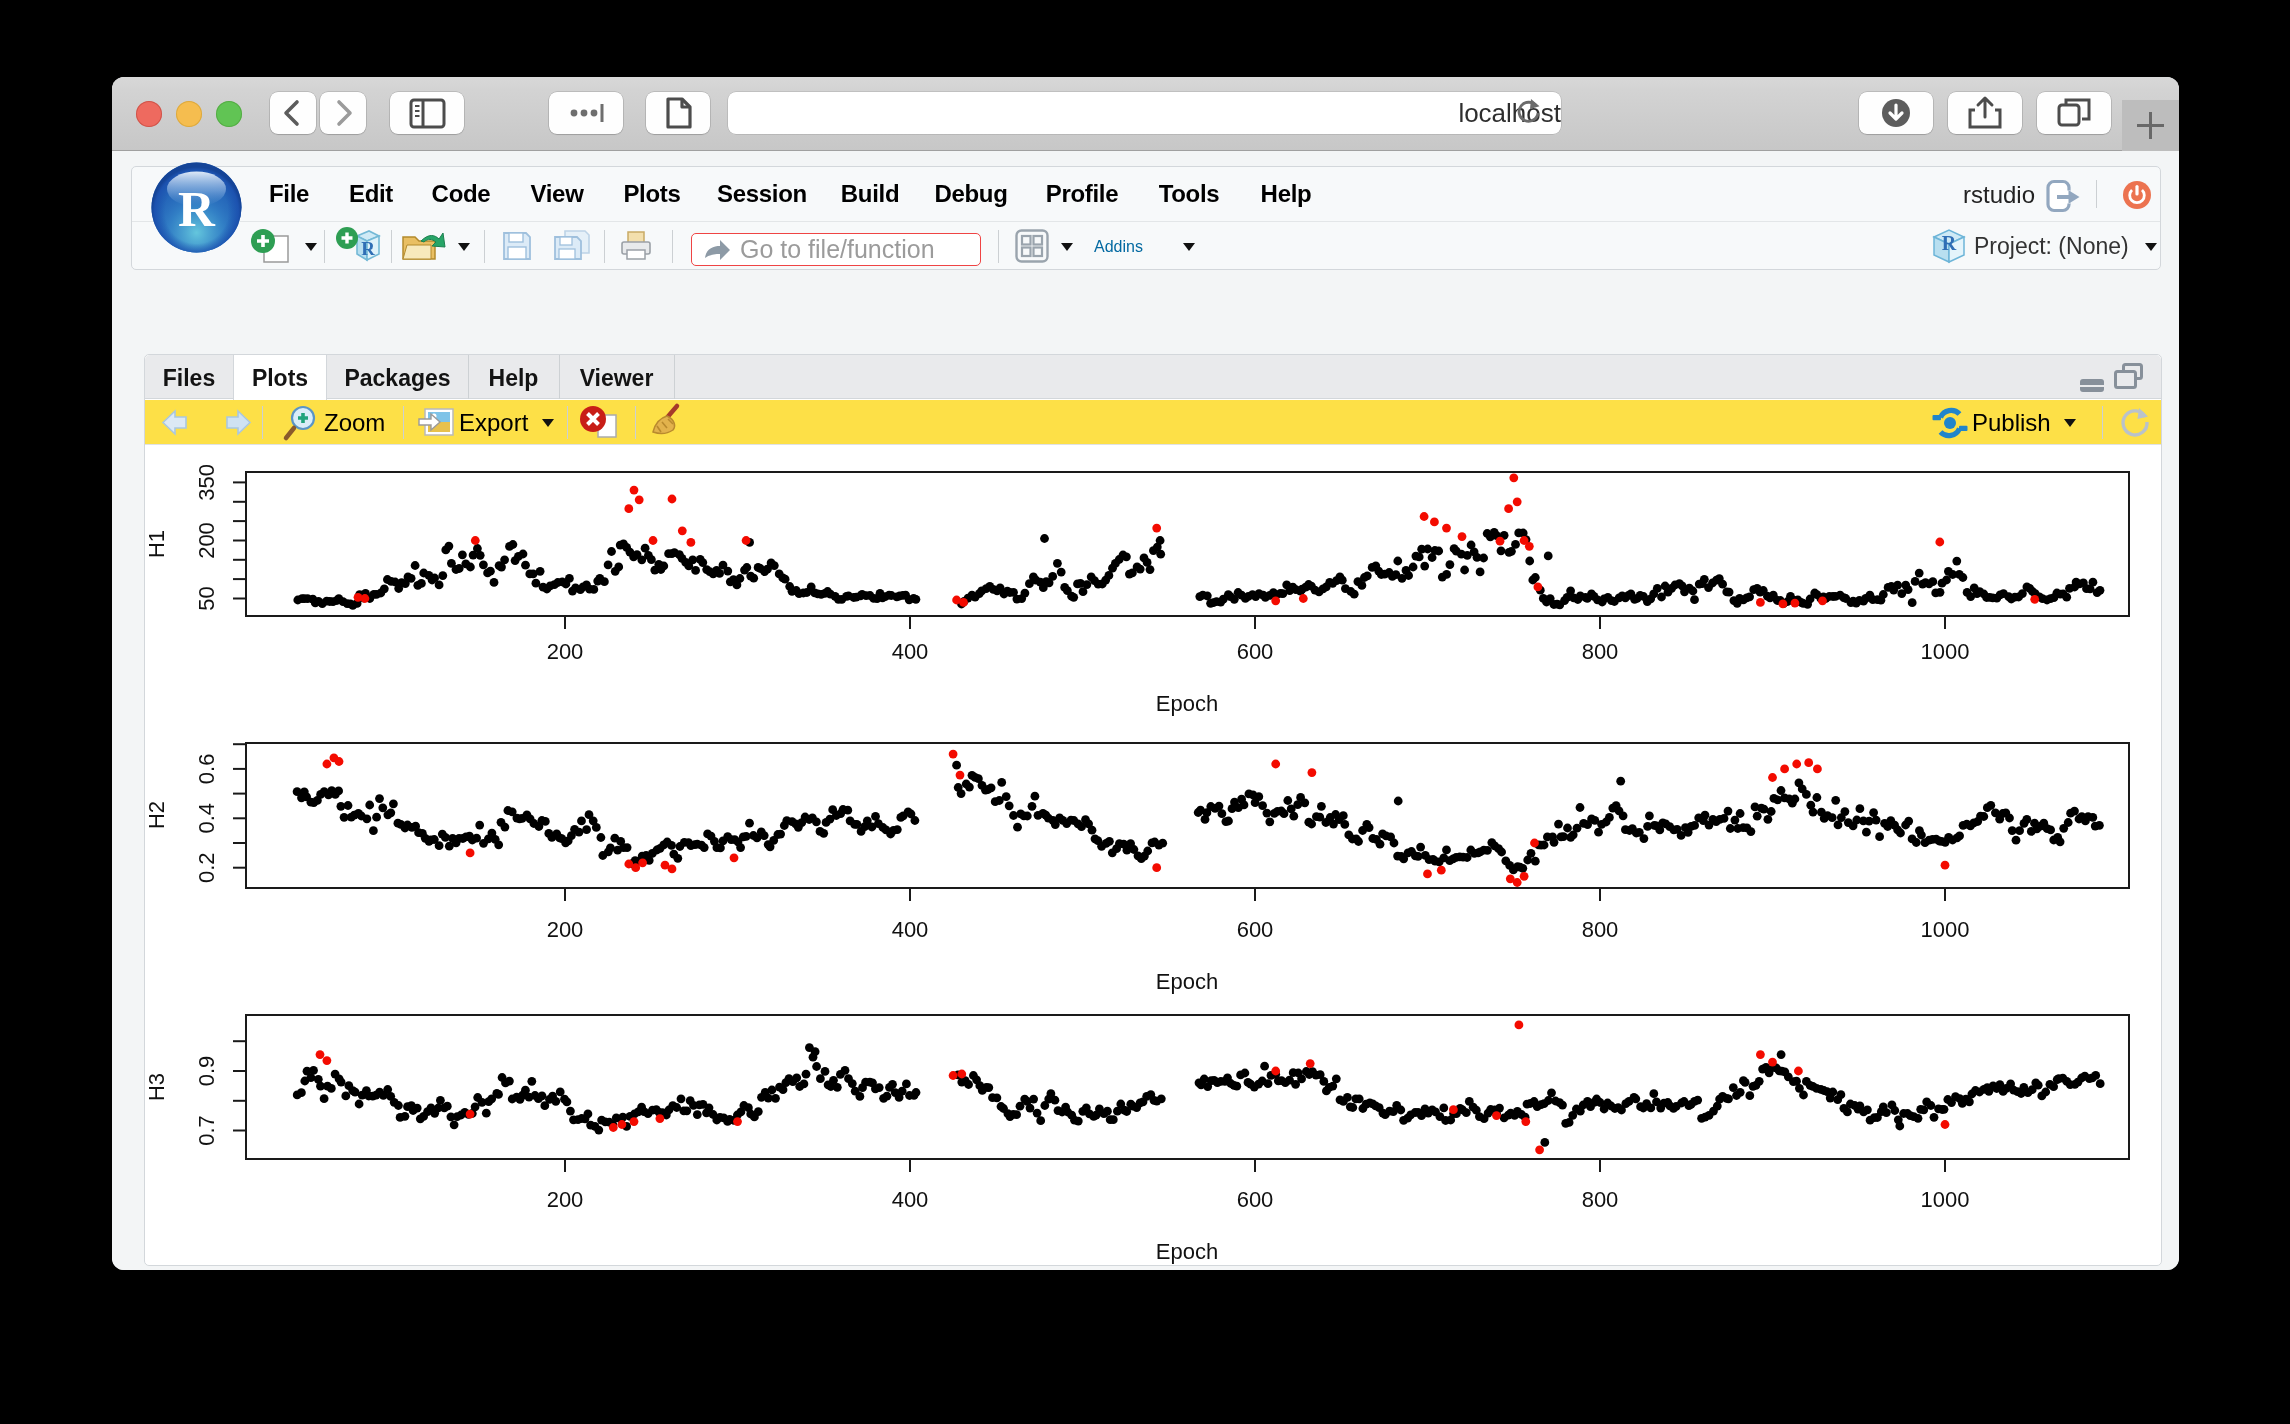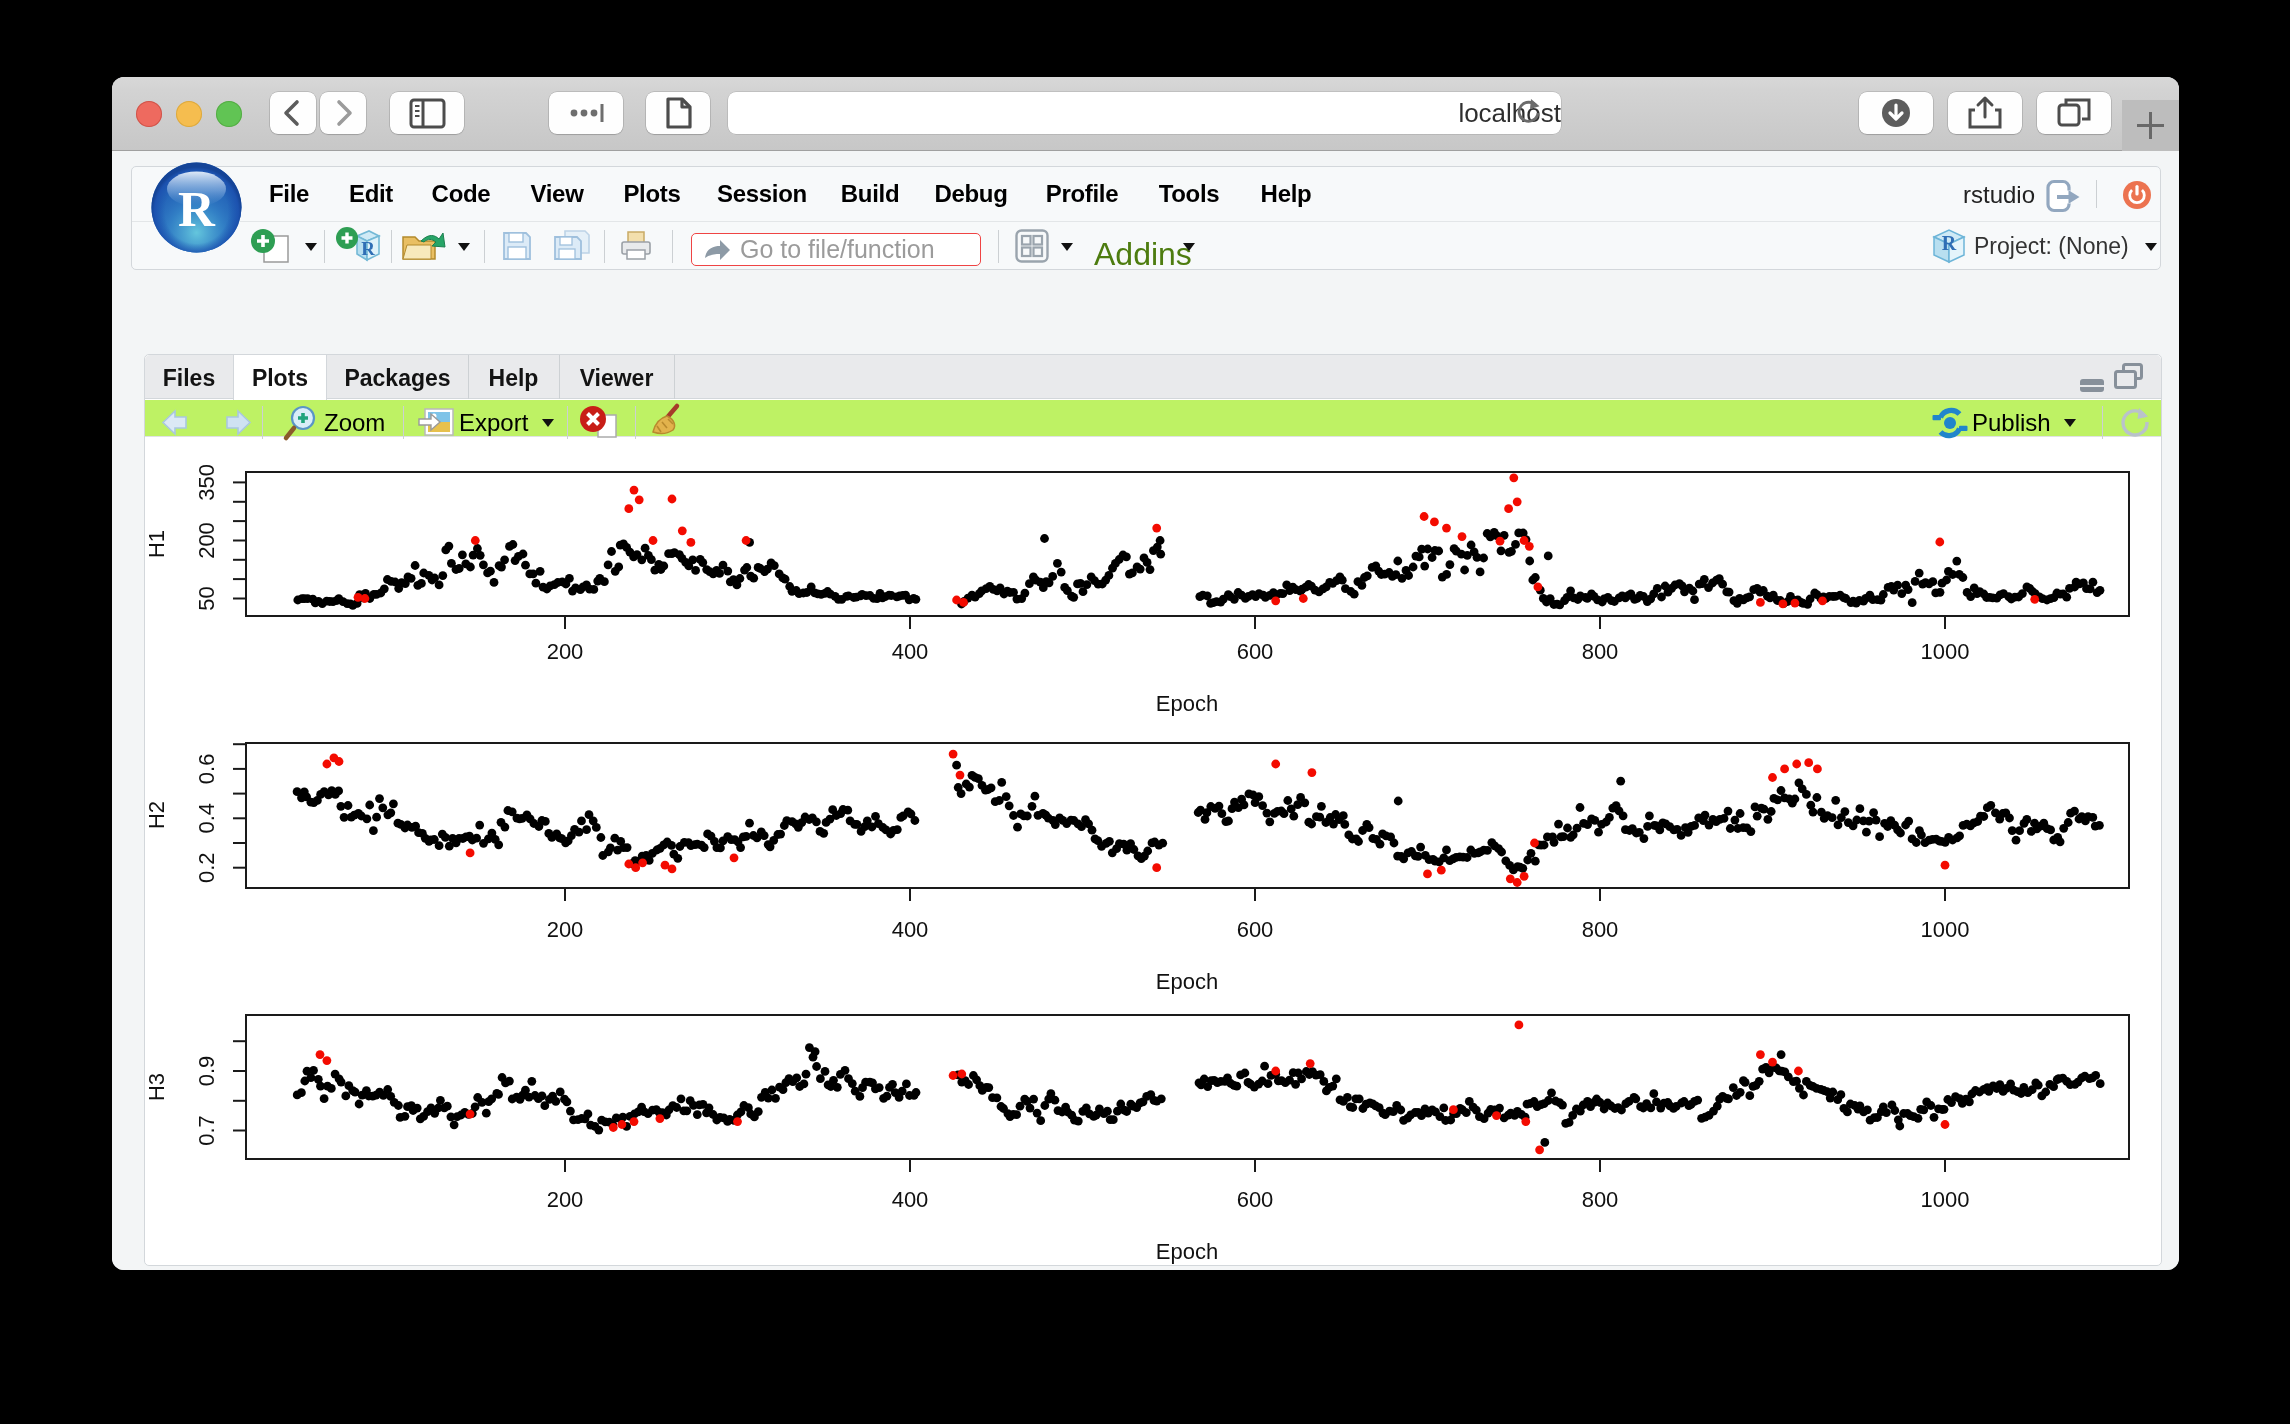--- a/index.html
+++ b/index.html
@@ -12,21 +12,21 @@
 .panel{position:absolute;border:1px solid #d3d7db;border-radius:5px}
 #menupanel{left:19px;top:14px;width:2030px;height:104px;background:#f7f9fa}
 .menu{position:absolute;top:0;height:54px;font-size:24px;font-weight:bold;color:#000000;line-height:54px;transform:translateX(-50%);letter-spacing:-0.3px}
 #toolrow{position:absolute;left:0;top:54px;width:100%;height:49px;border-top:1px solid #e3e6e8}
 .vsep{position:absolute;top:8px;height:33px;width:1px;background:#ccd0d3}
 #envpanel{left:32px;top:135px;width:2017px;height:51px;background:#e9eaec}
 #filespanel{left:32px;top:202px;width:2018px;height:912px;background:#fff}
 .tabtext{position:absolute;font-size:23px;font-weight:bold;color:#131313;transform:translateX(-50%)}
 .tsep{position:absolute;top:0;width:1px;height:100%;background:#cdd1d4}
 #ftabs{position:absolute;left:0;top:0;width:100%;height:44px;background:#e9eaec;border-bottom:1px solid #d3d7db;border-radius:5px 5px 0 0}
-#ptools{position:absolute;left:0;top:45px;width:100%;height:37px;background:#bef264;border-bottom:1px solid #e0e2e4}
+#ptools{position:absolute;left:0;top:45px;width:100%;height:45px;background:#fde047;border-bottom:1px solid #e0e2e4}
 .ttxt{position:absolute;font-size:24px;color:#000;line-height:45px}
 svg{display:block}
 </style></head><body>
 <div id="win">
  <div id="tbar">
   <div class="tl" style="left:24px;background:#ee6a5f;box-shadow:inset 0 0 0 1px rgba(180,60,50,.5)"></div>
   <div class="tl" style="left:64px;background:#f5bd4f;box-shadow:inset 0 0 0 1px rgba(200,150,40,.5)"></div>
   <div class="tl" style="left:104px;background:#61c454;box-shadow:inset 0 0 0 1px rgba(70,150,50,.5)"></div>
   <div class="sbtn" style="left:158px;width:46px">
         <svg width="46" height="42" viewBox="0 0 46 42" style="position:absolute;left:0;top:0">
@@ -199,21 +199,21 @@
           <svg width="34" height="34" viewBox="0 0 34 34" style="position:absolute;left:883px;top:7px">
 <rect x="1.5" y="1.5" width="31" height="31" rx="5" fill="none" stroke="#9aa4ad" stroke-width="2.4"></rect>
 <rect x="7" y="7" width="8.5" height="8.5" fill="none" stroke="#9aa4ad" stroke-width="2.2"></rect>
             <rect x="18.5" y="7" width="8.5" height="8.5" fill="none" stroke="#9aa4ad" stroke-width="2.2"></rect>
 <rect x="7" y="18.5" width="8.5" height="8.5" fill="none" stroke="#9aa4ad" stroke-width="2.2"></rect>
             <rect x="18.5" y="18.5" width="8.5" height="8.5" fill="none" stroke="#9aa4ad" stroke-width="2.2"></rect>
           </svg>
           <svg width="12" height="8" viewBox="0 0 12 8" style="position:absolute;left:929px;top:21px">
             <path d="M0 0 h12 l-6 8 z" fill="#111"></path>
           </svg>
-          <span style="position:absolute;left:962px;top:8px;line-height:49px;font-size:32px;color:#4d7c0f">Addins</span>
+          <span style="position:absolute;left:962px;top:0;line-height:49px;font-size:16px;color:#0369a1">Addins</span>
           <svg width="12" height="8" viewBox="0 0 12 8" style="position:absolute;left:1051px;top:21px">
             <path d="M0 0 h12 l-6 8 z" fill="#111"></path>
           </svg>
           <svg width="34" height="36" viewBox="0 0 34 36" style="position:absolute;left:1800px;top:6px">
 <g stroke="#6db5d8" fill="#cfeaf6" stroke-width="1.5">
               <path d="M2 9 l15-7 l15 7 l-15 7 z"></path>
               <path d="M2 9 v18 l15 7 v-18 z" fill="#b8dff0"></path>
               <path d="M32 9 v18 l-15 7 v-18 z" fill="#e4f4fb"></path>
             </g>
 <text x="17" y="22" text-anchor="middle" font-size="20" font-weight="bold" font-family="Liberation Serif,serif" fill="#2f6eb5">R</text>

